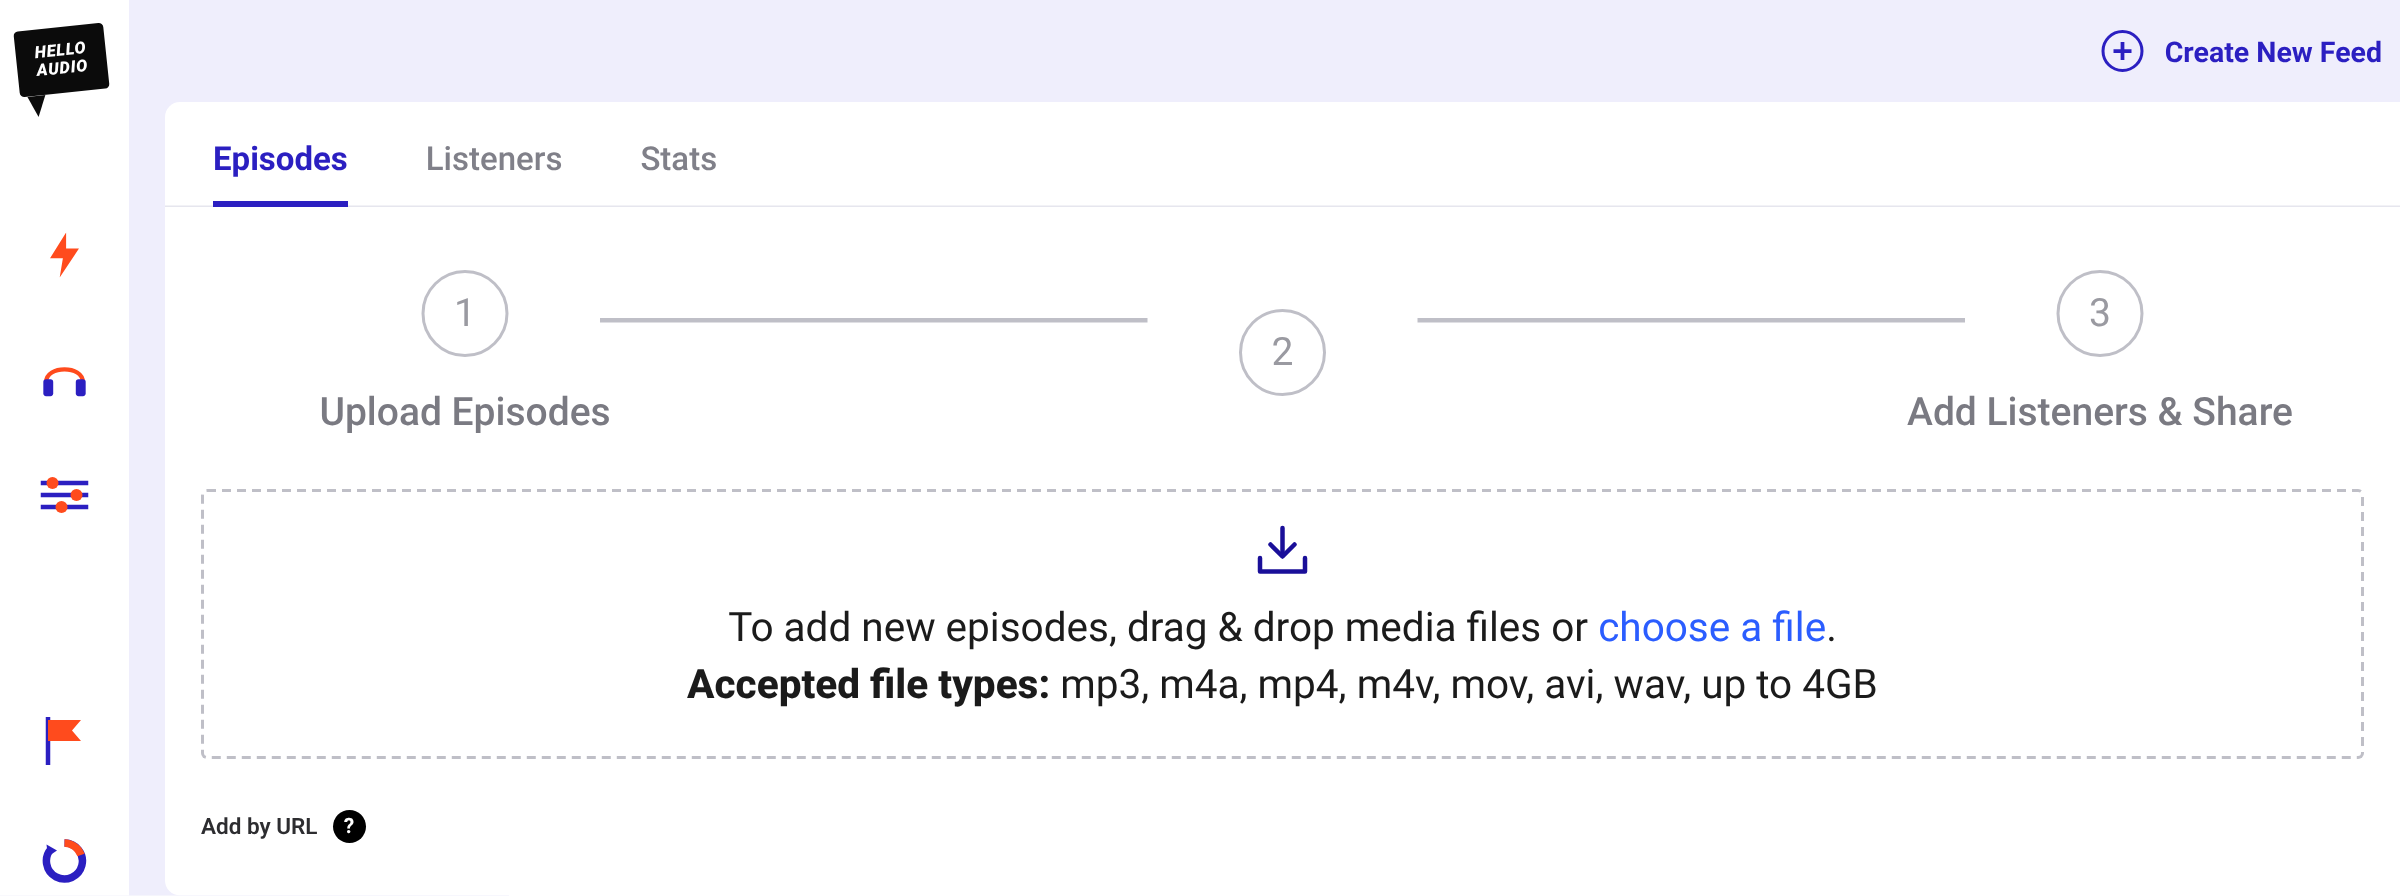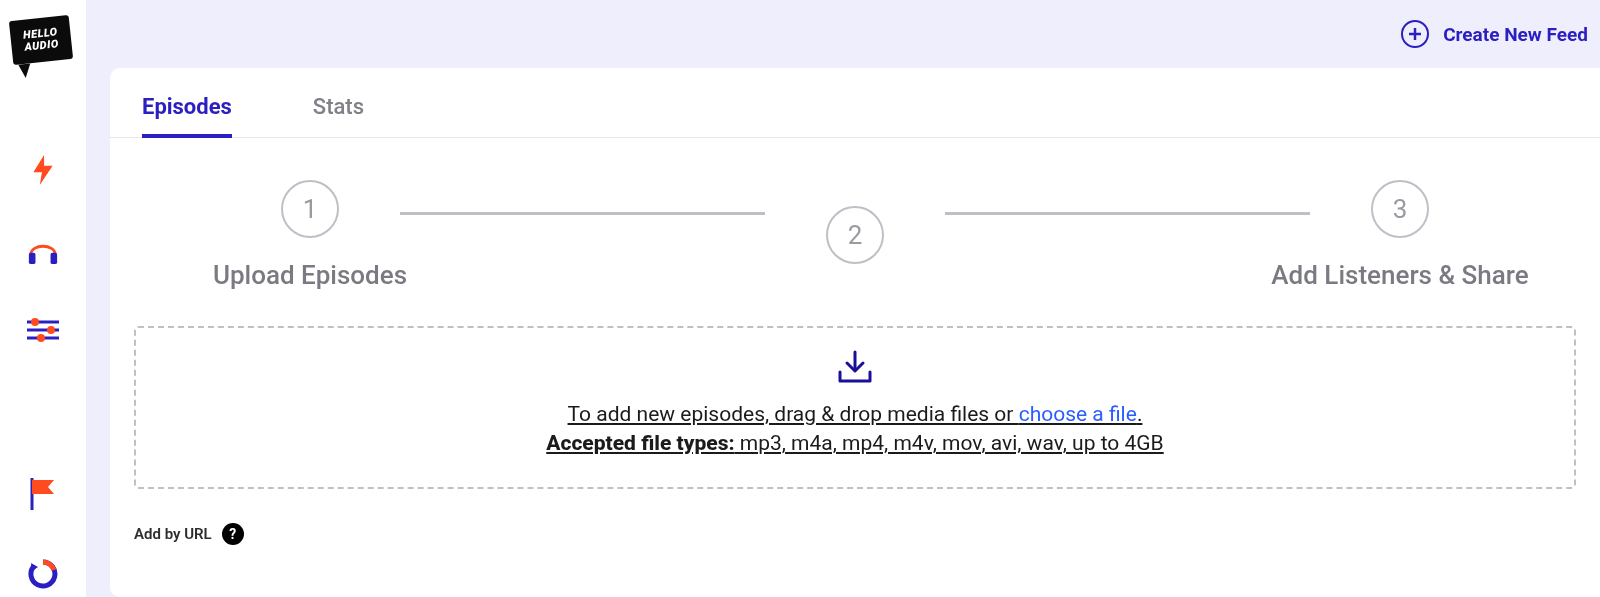--- a/index.html
+++ b/index.html
@@ -100,21 +100,21 @@
       margin-left: 24px;
       flex: 1;
       overflow: hidden;
       display: flex;
       flex-direction: column;
     }
 
     
     .tabs {
       display: flex;
-      gap: 81px;
+      gap: 52px;
       padding: 26px 32px 0 32px;
       border-bottom: 1px solid #e6e6ee;
     }
     .tab {
       font-size: 22px;
       font-weight: 500;
       color: #808089;
       padding-bottom: 18px;
       cursor: pointer;
       position: relative;
@@ -175,24 +175,23 @@
     .dropzone {
       margin: 24px 24px 0 24px;
       border: 2px dashed #bfbfc7;
       border-radius: 4px;
       padding: 22px 20px 28px;
       text-align: center;
       cursor: pointer;
     }
     .download-icon { margin-bottom: 12px; display: inline-block; }
     .dz-text {
-      font-size: 21px;
+      font-size: 27px;
       color: #1b1b1b;
       line-height: 1.4;
-      text-decoration: underline;
     }
     .dz-link { color: #2b5dff; cursor: pointer; }
     .dz-bold { font-weight: 800; }
 
     
     .add-url-row {
       display: flex;
       align-items: center;
       gap: 10px;
       padding: 34px 24px 10px 24px;
@@ -274,20 +273,21 @@
           </svg>
       </span>
       <span>Create New Feed</span>
     </div>
   </div>
 
   <div class="content-card">
 
     <div class="tabs">
       <div class="tab active"><span>Episodes</span></div>
+      <div class="tab"><span>Listeners</span></div>
       <div class="tab"><span>Stats</span></div>
     </div>
 
     <div class="stepper">
       <div class="step">
         <div class="step-circle">
             <span>1</span>
           </div>
         <div class="step-label">Upload Episodes</div>
       </div>

